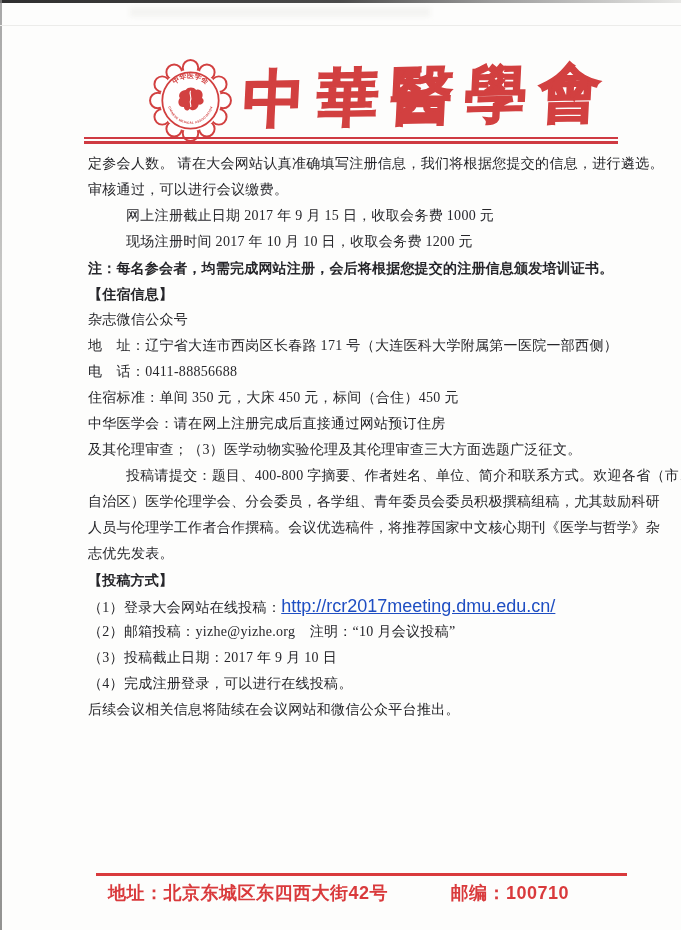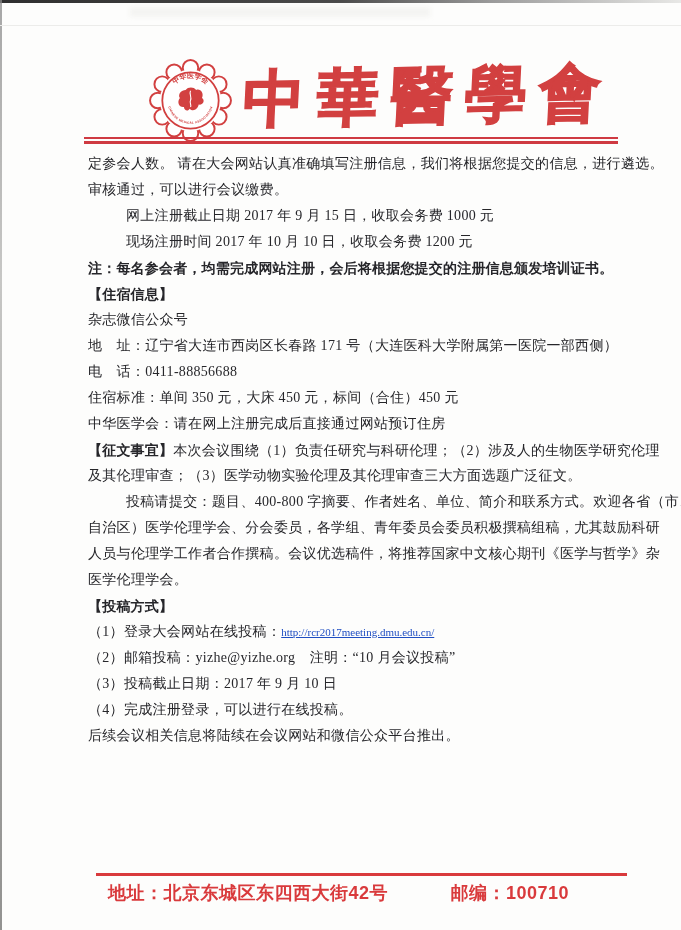--- a/index.html
+++ b/index.html
@@ -48,21 +48,21 @@
   .doc-body{
     position:absolute;left:88px;top:151px;width:532px;
     color:var(--ink);
     font-size:14px;letter-spacing:.3px;
   }
   .line{height:26px;line-height:26px;white-space:nowrap;}
   .line.indent{padding-left:38px;}
   .n{font-family:"Liberation Serif","DejaVu Serif",serif;}
   .b{font-family:Liberation Sans, sans-serif;font-weight:700;letter-spacing:.2px;}
   .lnk{color:var(--link-blue);text-decoration:underline;
-    font-family:Liberation Serif, serif;font-size:11px;letter-spacing:0;}
+    font-family:Liberation Sans, sans-serif;font-size:18px;letter-spacing:0;}
 
   
   .footer-rule{position:absolute;left:96px;top:873px;width:531px;height:3px;background:var(--footer-red);}
   .footer-row{
     position:absolute;left:96px;top:881px;width:531px;
     display:flex;justify-content:space-between;align-items:center;
     color:var(--footer-red);
     font-family:"Liberation Sans","DejaVu Sans",sans-serif;
     font-weight:700;font-size:18px;letter-spacing:.5px;
   }
@@ -130,26 +130,25 @@
       <div class="line"><span class="n">审核通过，可以进行会议缴费。</span></div>
       <div class="line indent"><span class="n">网上注册截止日期 2017 年 9 月 15 日，收取会务费 1000 元</span></div>
       <div class="line indent"><span class="n">现场注册时间 2017 年 10 月 10 日，收取会务费 1200 元</span></div>
       <div class="line"><span class="b">注：每名参会者，均需完成网站注册，会后将根据您提交的注册信息颁发培训证书。</span></div>
       <div class="line"><span class="b">【住宿信息】</span></div>
       <div class="line"><span class="n">杂志微信公众号</span></div>
       <div class="line"><span class="n">地　址：辽宁省大连市西岗区长春路 171 号（大连医科大学附属第一医院一部西侧）</span></div>
       <div class="line"><span class="n">电　话：0411-88856688</span></div>
       <div class="line"><span class="n">住宿标准：单间 350 元，大床 450 元，标间（合住）450 元</span></div>
       <div class="line"><span class="n">中华医学会：请在网上注册完成后直接通过网站预订住房</span></div>
-      <div class="line"><span class="b">【征文事宜】</span><span class="n">本次会议围绕（1）负责任研究与科研伦理；（2）涉及人的生物医学研究伦理</span></div>
       <div class="line"><span class="n">及其伦理审查；（3）医学动物实验伦理及其伦理审查三大方面选题广泛征文。</span></div>
       <div class="line indent"><span class="n">投稿请提交：题目、400-800 字摘要、作者姓名、单位、简介和联系方式。欢迎各省（市、</span></div>
       <div class="line"><span class="n">自治区）医学伦理学会、分会委员，各学组、青年委员会委员积极撰稿组稿，尤其鼓励科研</span></div>
       <div class="line"><span class="n">人员与伦理学工作者合作撰稿。会议优选稿件，将推荐国家中文核心期刊《医学与哲学》杂</span></div>
-      <div class="line"><span class="n">医学伦理学会。</span></div>
+      <div class="line"><span class="n">志优先发表。</span></div>
       <div class="line"><span class="b">【投稿方式】</span></div>
       <div class="line"><span class="n">（1）登录大会网站在线投稿：</span><a href="#" class="lnk">http://rcr2017meeting.dmu.edu.cn/</a></div>
       <div class="line"><span class="n">（2）邮箱投稿：yizhe@yizhe.org　注明：“10 月会议投稿”</span></div>
       <div class="line"><span class="n">（3）投稿截止日期：2017 年 9 月 10 日</span></div>
       <div class="line"><span class="n">（4）完成注册登录，可以进行在线投稿。</span></div>
       <div class="line"><span class="n">后续会议相关信息将陆续在会议网站和微信公众平台推出。</span></div>
     </div>
 
   <div class="footer-rule"></div>
   <div class="footer-row">

